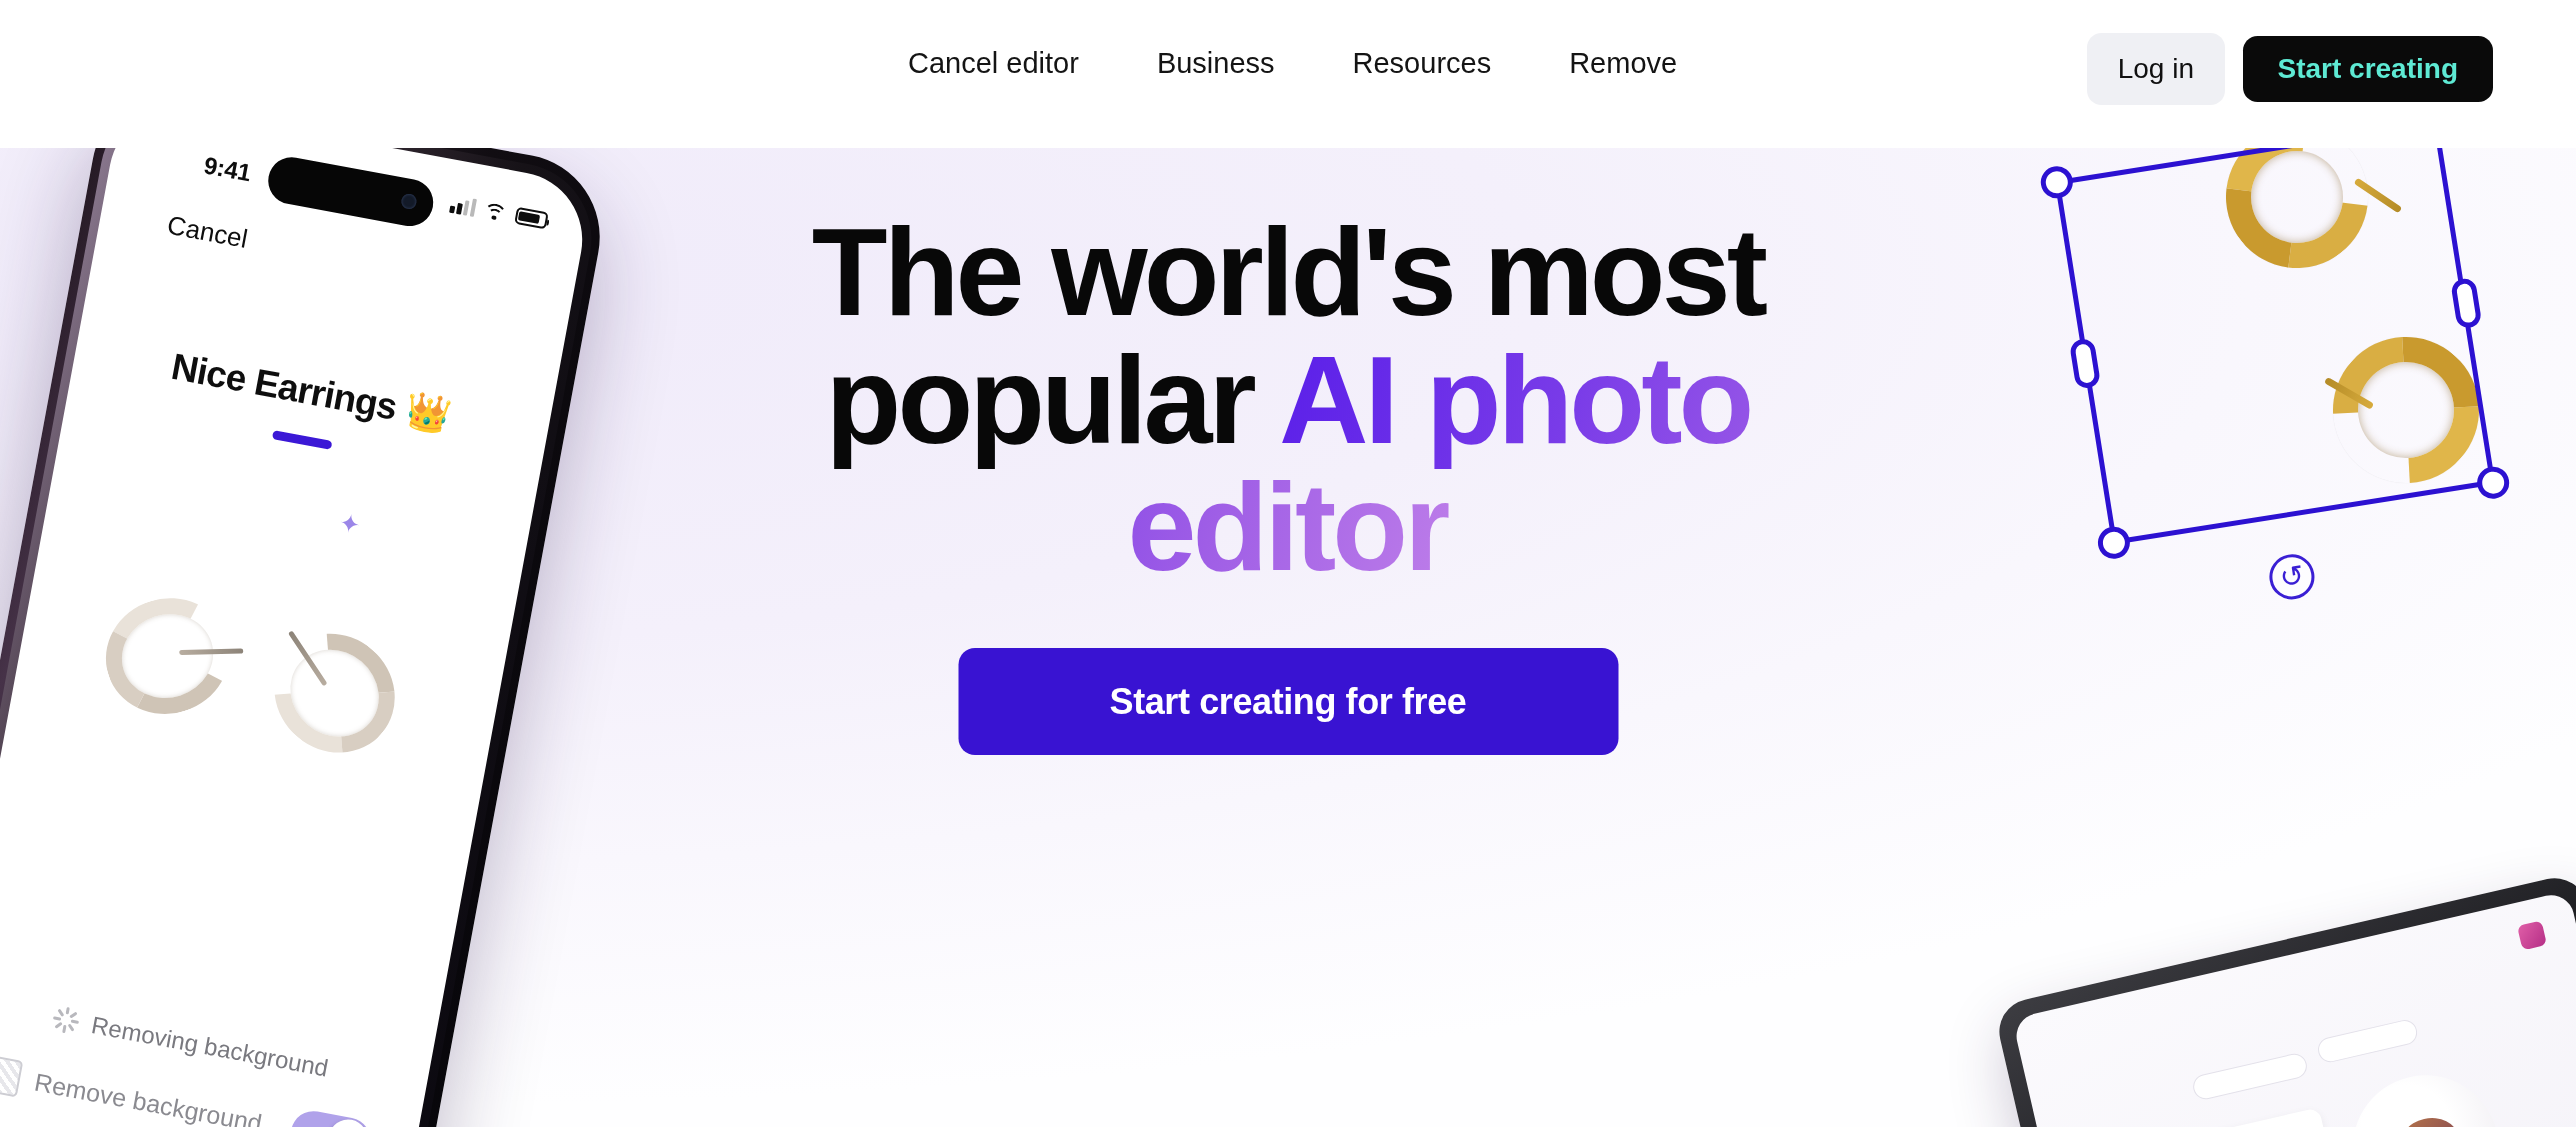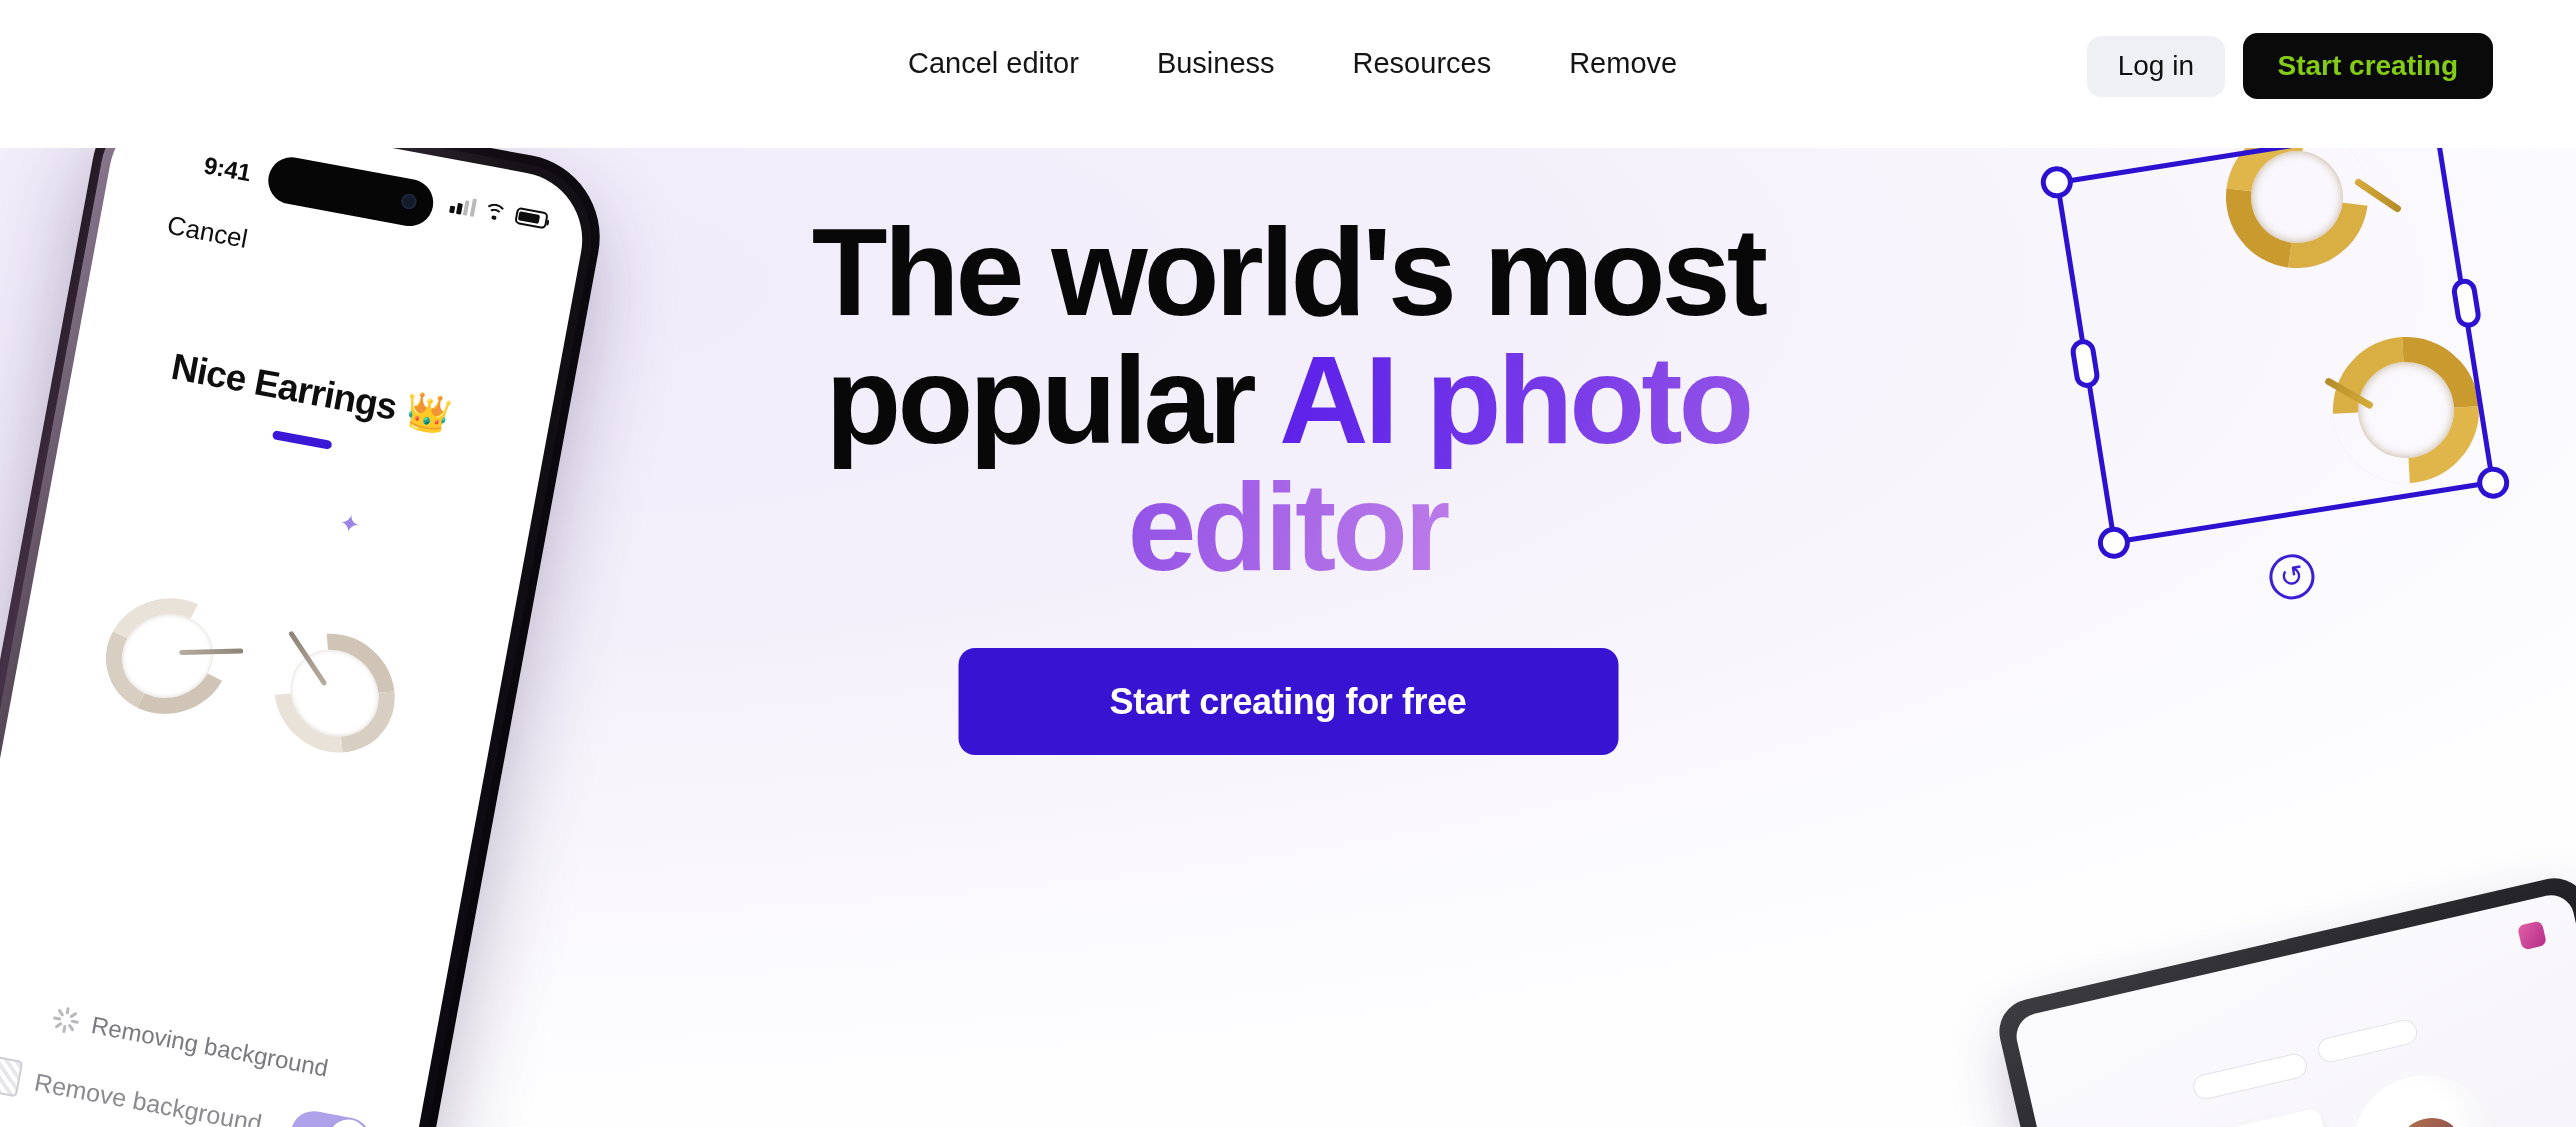--- a/index.html
+++ b/index.html
@@ -86,39 +86,39 @@
 
   #header-actions {
     position: absolute;
     right: 83px;
     top: 33px;
     display: flex;
     align-items: center;
     gap: 17.5px;
   }
   #btn-login {
-    height: 61px;
+    height: 72px;
     padding: 0 31px;
     border-radius: 14.6px;
     background: #eff0f4;
     color: #101010;
     font-size: 28px;
     font-weight: 400;
     border: none;
     cursor: pointer;
     font-family: inherit;
     display: flex; align-items: center; justify-content: center;
     white-space: nowrap;
   }
   #btn-start-creating {
     height: 66px;
     padding: 16px 35px;
     border-radius: 14.6px;
     background: #0a0a0a;
-    color: #84cc16;
+    color: #5eead4;
     font-size: 28px;
     font-weight: 700;
     border: none;
     cursor: pointer;
     font-family: inherit;
     display: flex; align-items: center; justify-content: center;
     white-space: nowrap;
   }
 
   

